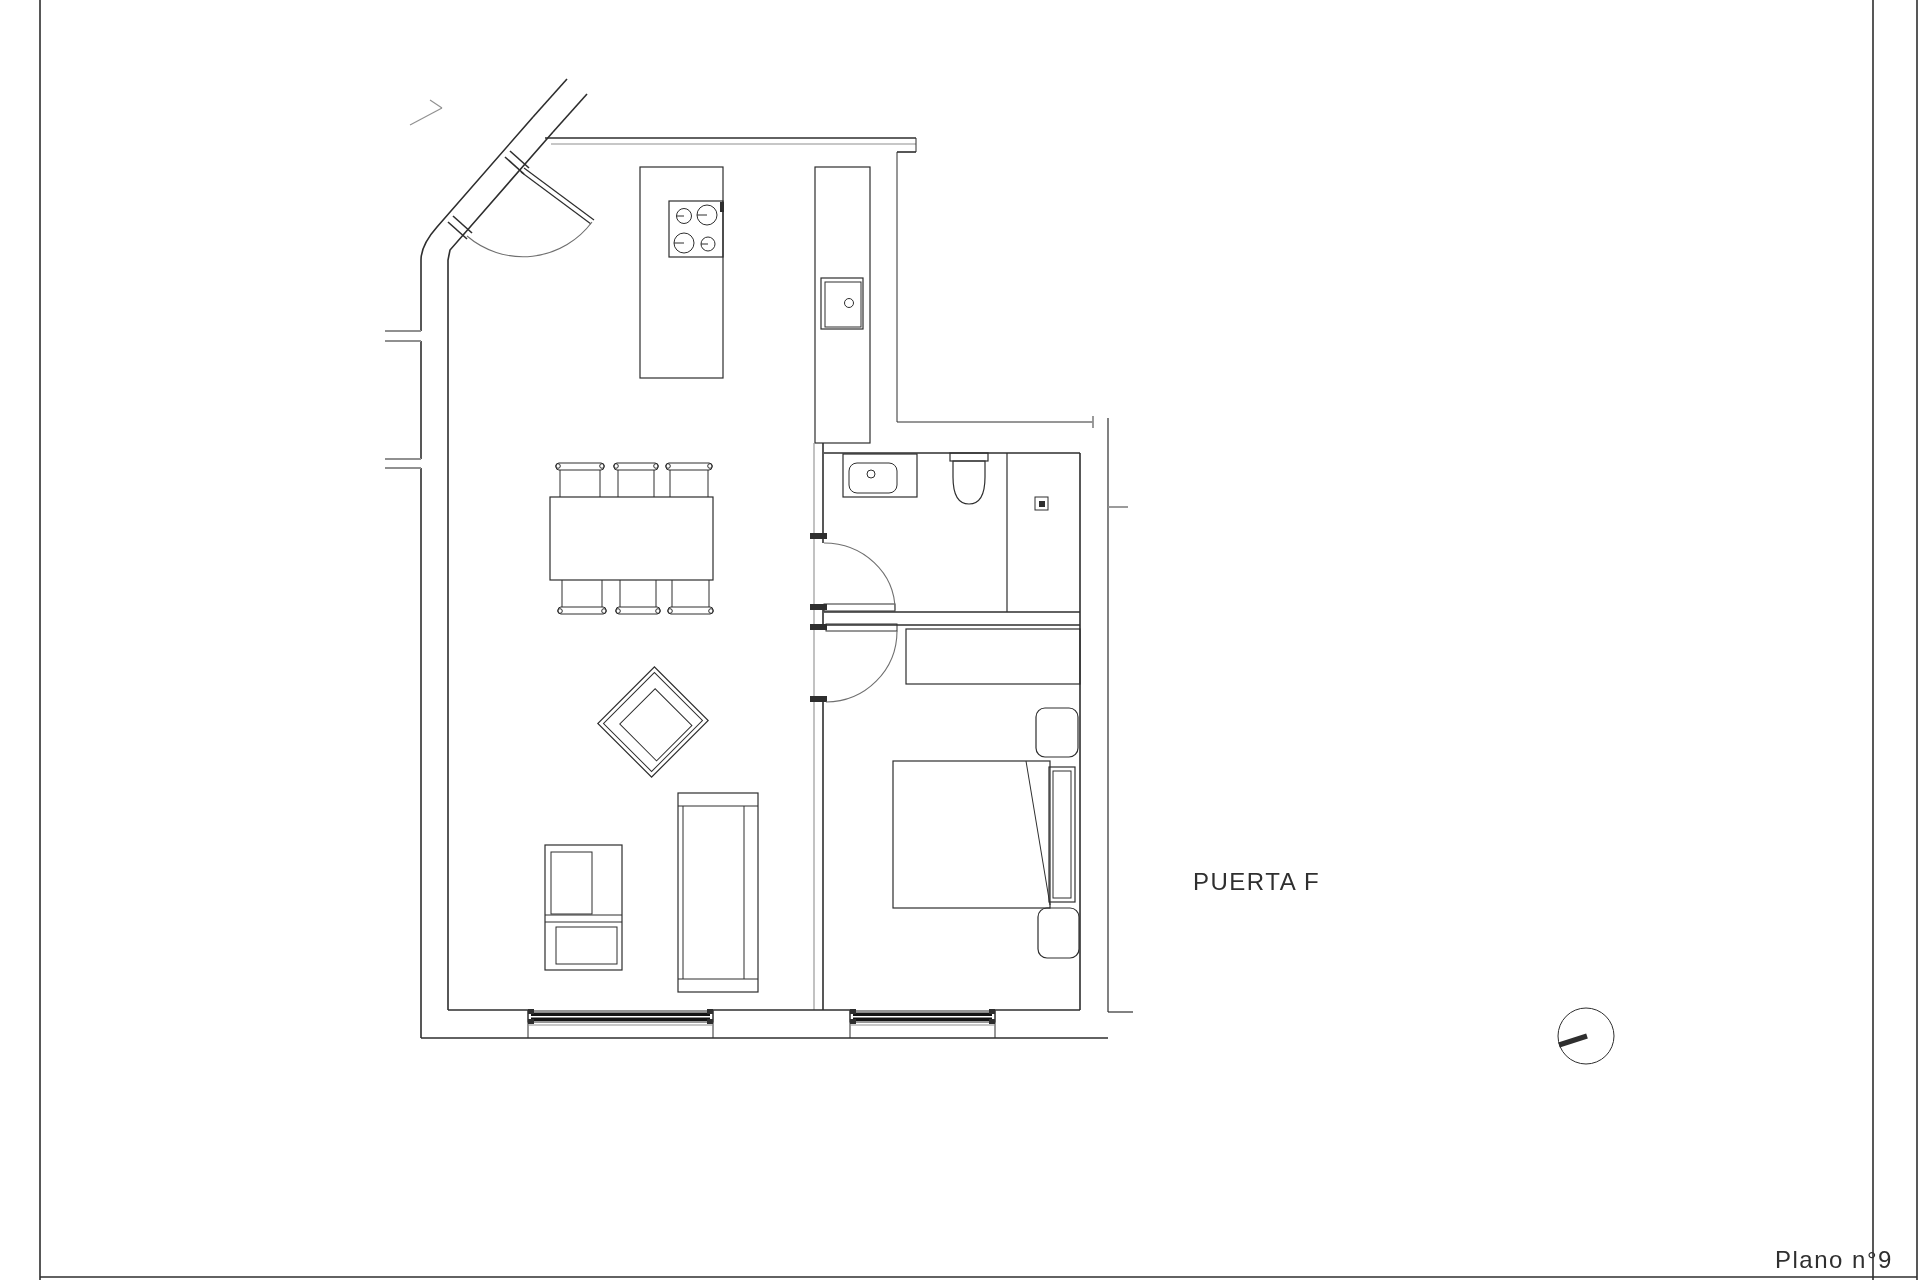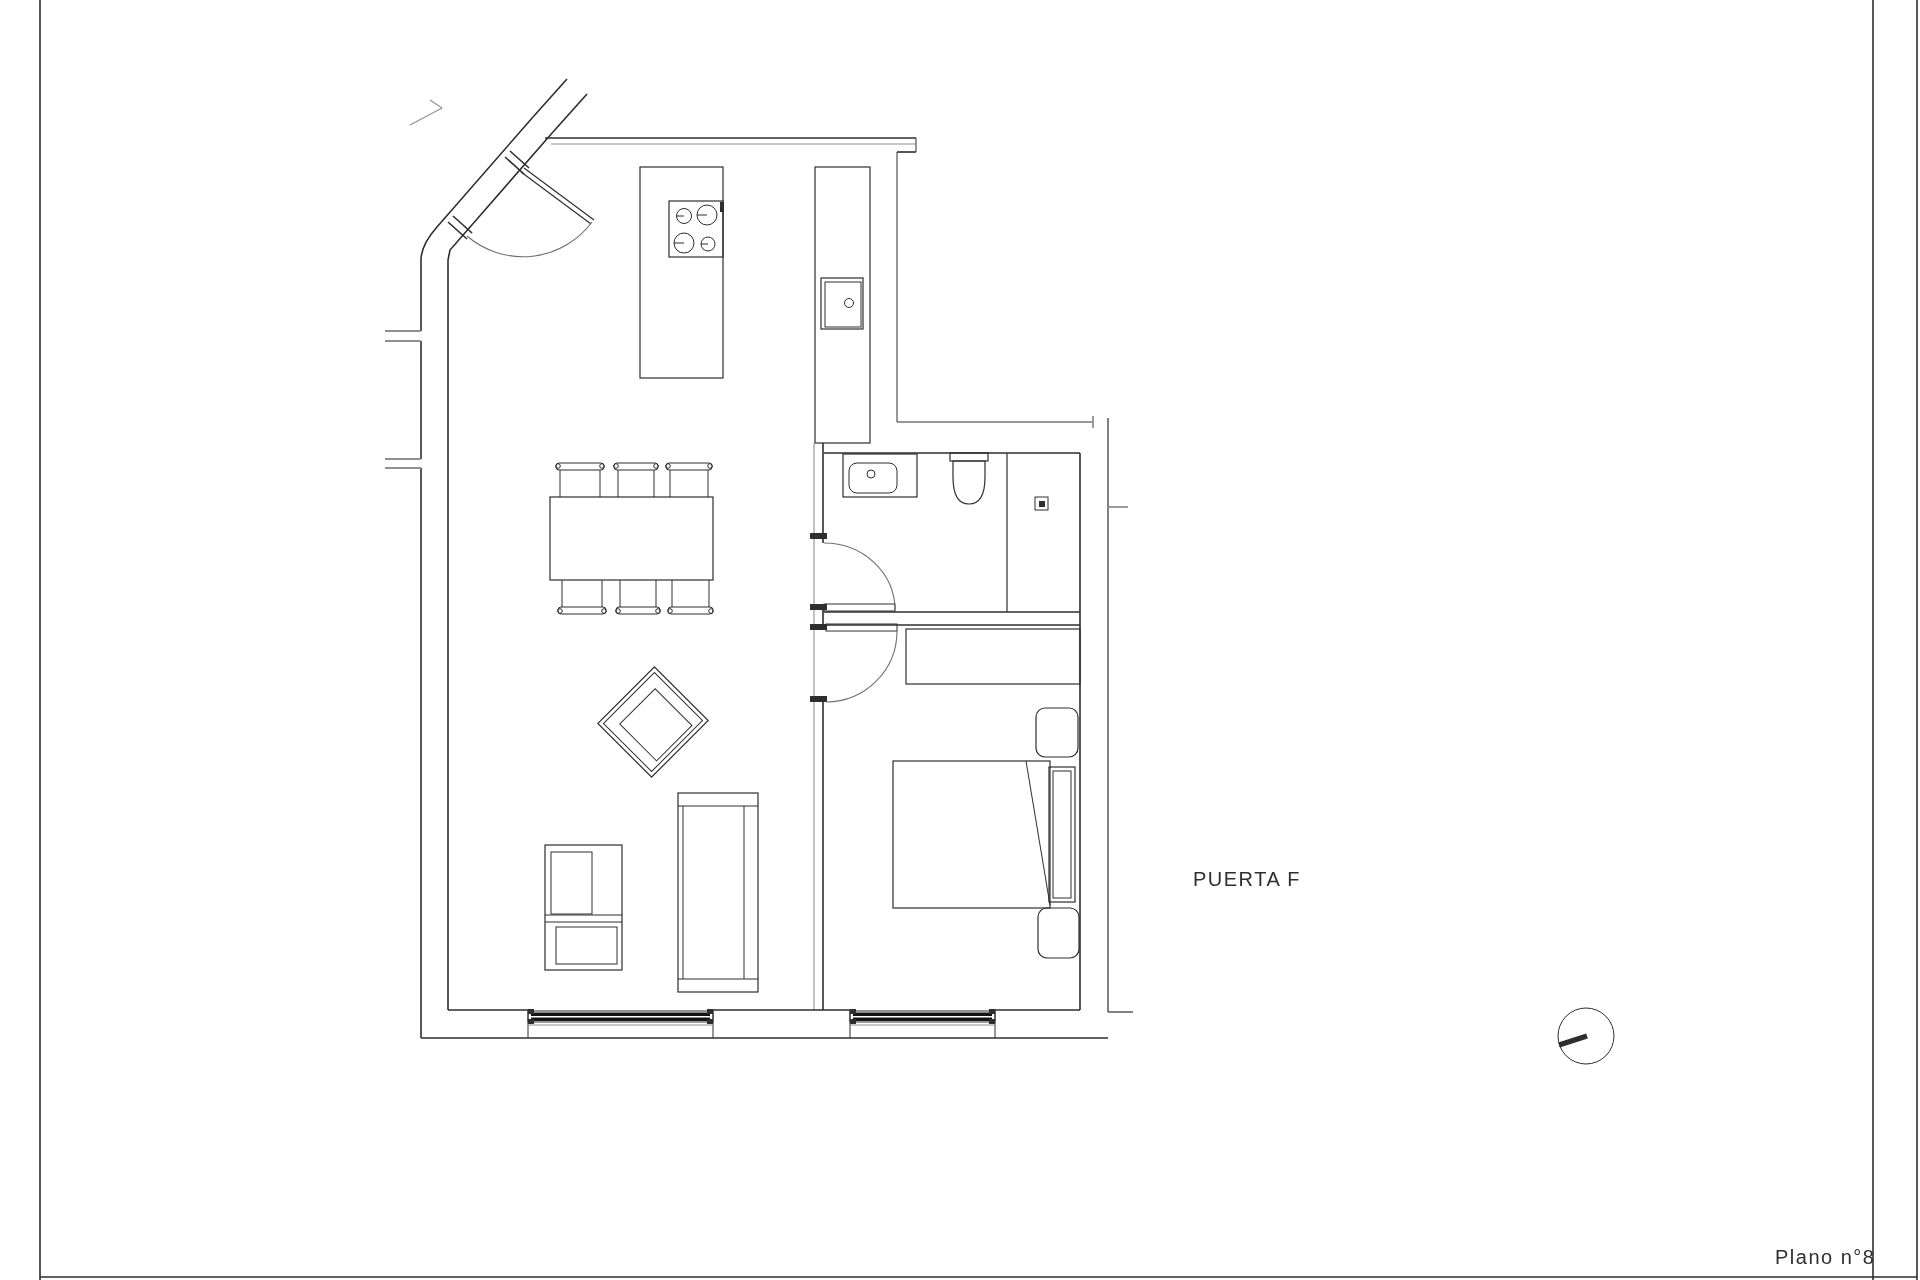--- a/index.html
+++ b/index.html
@@ -12,21 +12,21 @@
   svg{position:absolute;left:0;top:0;}
   
   .w  {stroke:var(--line);stroke-width:1.6;fill:none;}          
   .f  {stroke:var(--line);stroke-width:1.2;fill:none;}          
   .t  {stroke:var(--line);stroke-width:1;fill:none;}            
   .g  {stroke:var(--gray);stroke-width:1.8;fill:none;}          
   .gl {stroke:var(--gray);stroke-width:1.1;fill:none;}          
   .arc{stroke:var(--light);stroke-width:1.1;fill:none;}         
   .blk{fill:var(--line);stroke:none;}
   .win{fill:var(--winfill);stroke:none;}
-  .lbl{position:absolute;color:var(--text);font-size:20px;letter-spacing:1.5px;
+  .lbl{position:absolute;color:var(--text);font-size:24px;letter-spacing:1.5px;
        white-space:nowrap;font-weight:400;}
   .lbl-puerta{left:1193px;top:868px;}
   .lbl-plano{left:1775px;top:1246px;}
 </style>
 </head>
 <body>
 
 <div class="sheet">
 
 <svg width="1920" height="1280" viewBox="0 0 1920 1280">
@@ -271,15 +271,15 @@
   </g>
 
   <g>
     <circle class="t" cx="1586" cy="1036" r="28"></circle>
     <line x1="1559" y1="1045" x2="1587" y2="1036" stroke="var(--line)" stroke-width="5.5"></line>
   </g>
 
 </svg>
 
 <div class="lbl lbl-puerta">PUERTA F</div>
-<div class="lbl lbl-plano">Plano n°8</div>
+<div class="lbl lbl-plano">Plano n°9</div>
 
 </div>
 
 </body></html>

